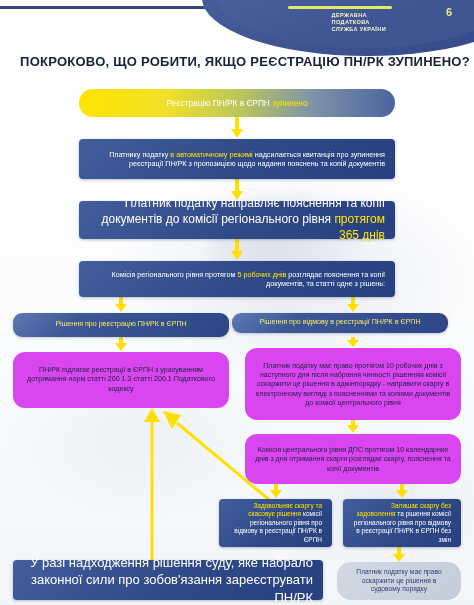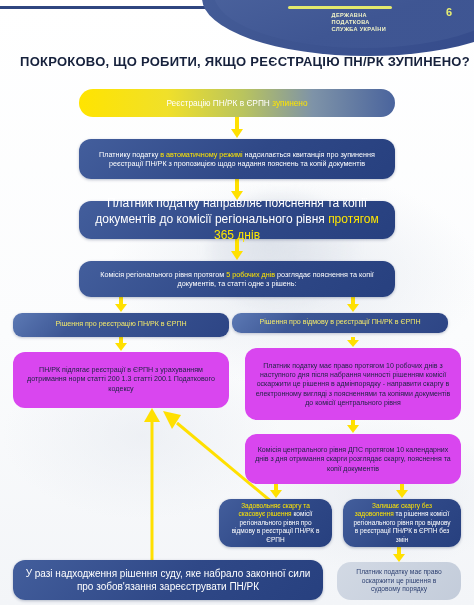--- a/index.html
+++ b/index.html
@@ -121,22 +121,23 @@
     justify-content: center;
     text-align: center;
     padding: 5px 10px;
     line-height: 1.32;
     font-weight: normal;
   }
   .node.blue {
     background: linear-gradient(135deg,#3c5794 0%,#2e4785 52%,#2a4versión 100%);
     background: linear-gradient(135deg,#435e9c 0%,#2f4887 55%,#27407f 100%);
     color: #ffffff;
-    border-radius: 12px;
+    border-radius: 4px;
     box-shadow: 0 1px 3px rgba(30,45,90,.30);
+    text-align: right;
   }
   .node.blue-soft {
     background: linear-gradient(135deg,#5c79b4 0%,#3d5795 30%,#2d4585 100%);
     color: #f3e96a;
     border-radius: 9px;
     box-shadow: 0 1px 3px rgba(30,45,90,.25);
   }
   .node.yellow {
     background: #d946ef;
     color: #1b2340;
@@ -172,21 +173,21 @@
   #node-decision-no  { left: 232px; top: 313px; width: 216px; height: 20px; font-size: 7.1px; align-items: center; }
 
   #node-register-ok  { left: 13px;  top: 352px; width: 216px; height: 56px; font-size: 7.1px; }
   #node-appeal-right { left: 245px; top: 348px; width: 216px; height: 72px; font-size: 7.0px; }
 
   #node-central      { left: 245px; top: 434px; width: 216px; height: 50px; font-size: 7.0px; }
 
   #node-satisfy      { left: 219px; top: 499px; width: 113px; height: 48px; font-size: 6.5px; }
   #node-reject       { left: 343px; top: 499px; width: 118px; height: 48px; font-size: 6.5px; }
 
-  #node-court-ruling { left: 13px;  top: 560px; width: 310px; height: 40px; font-size: 10px; }
+  #node-court-ruling { left: 13px;  top: 560px; width: 310px; height: 40px; font-size: 13px; }
   #node-court-appeal { left: 337px; top: 562px; width: 124px; height: 38px; font-size: 6.7px; }
 </style>
 </head>
 <body>
 
 <div id="bg-wash"></div>
 
 <div id="header">
   <div class="hdr-bar-left"></div>
   <div class="hdr-arc"></div>

